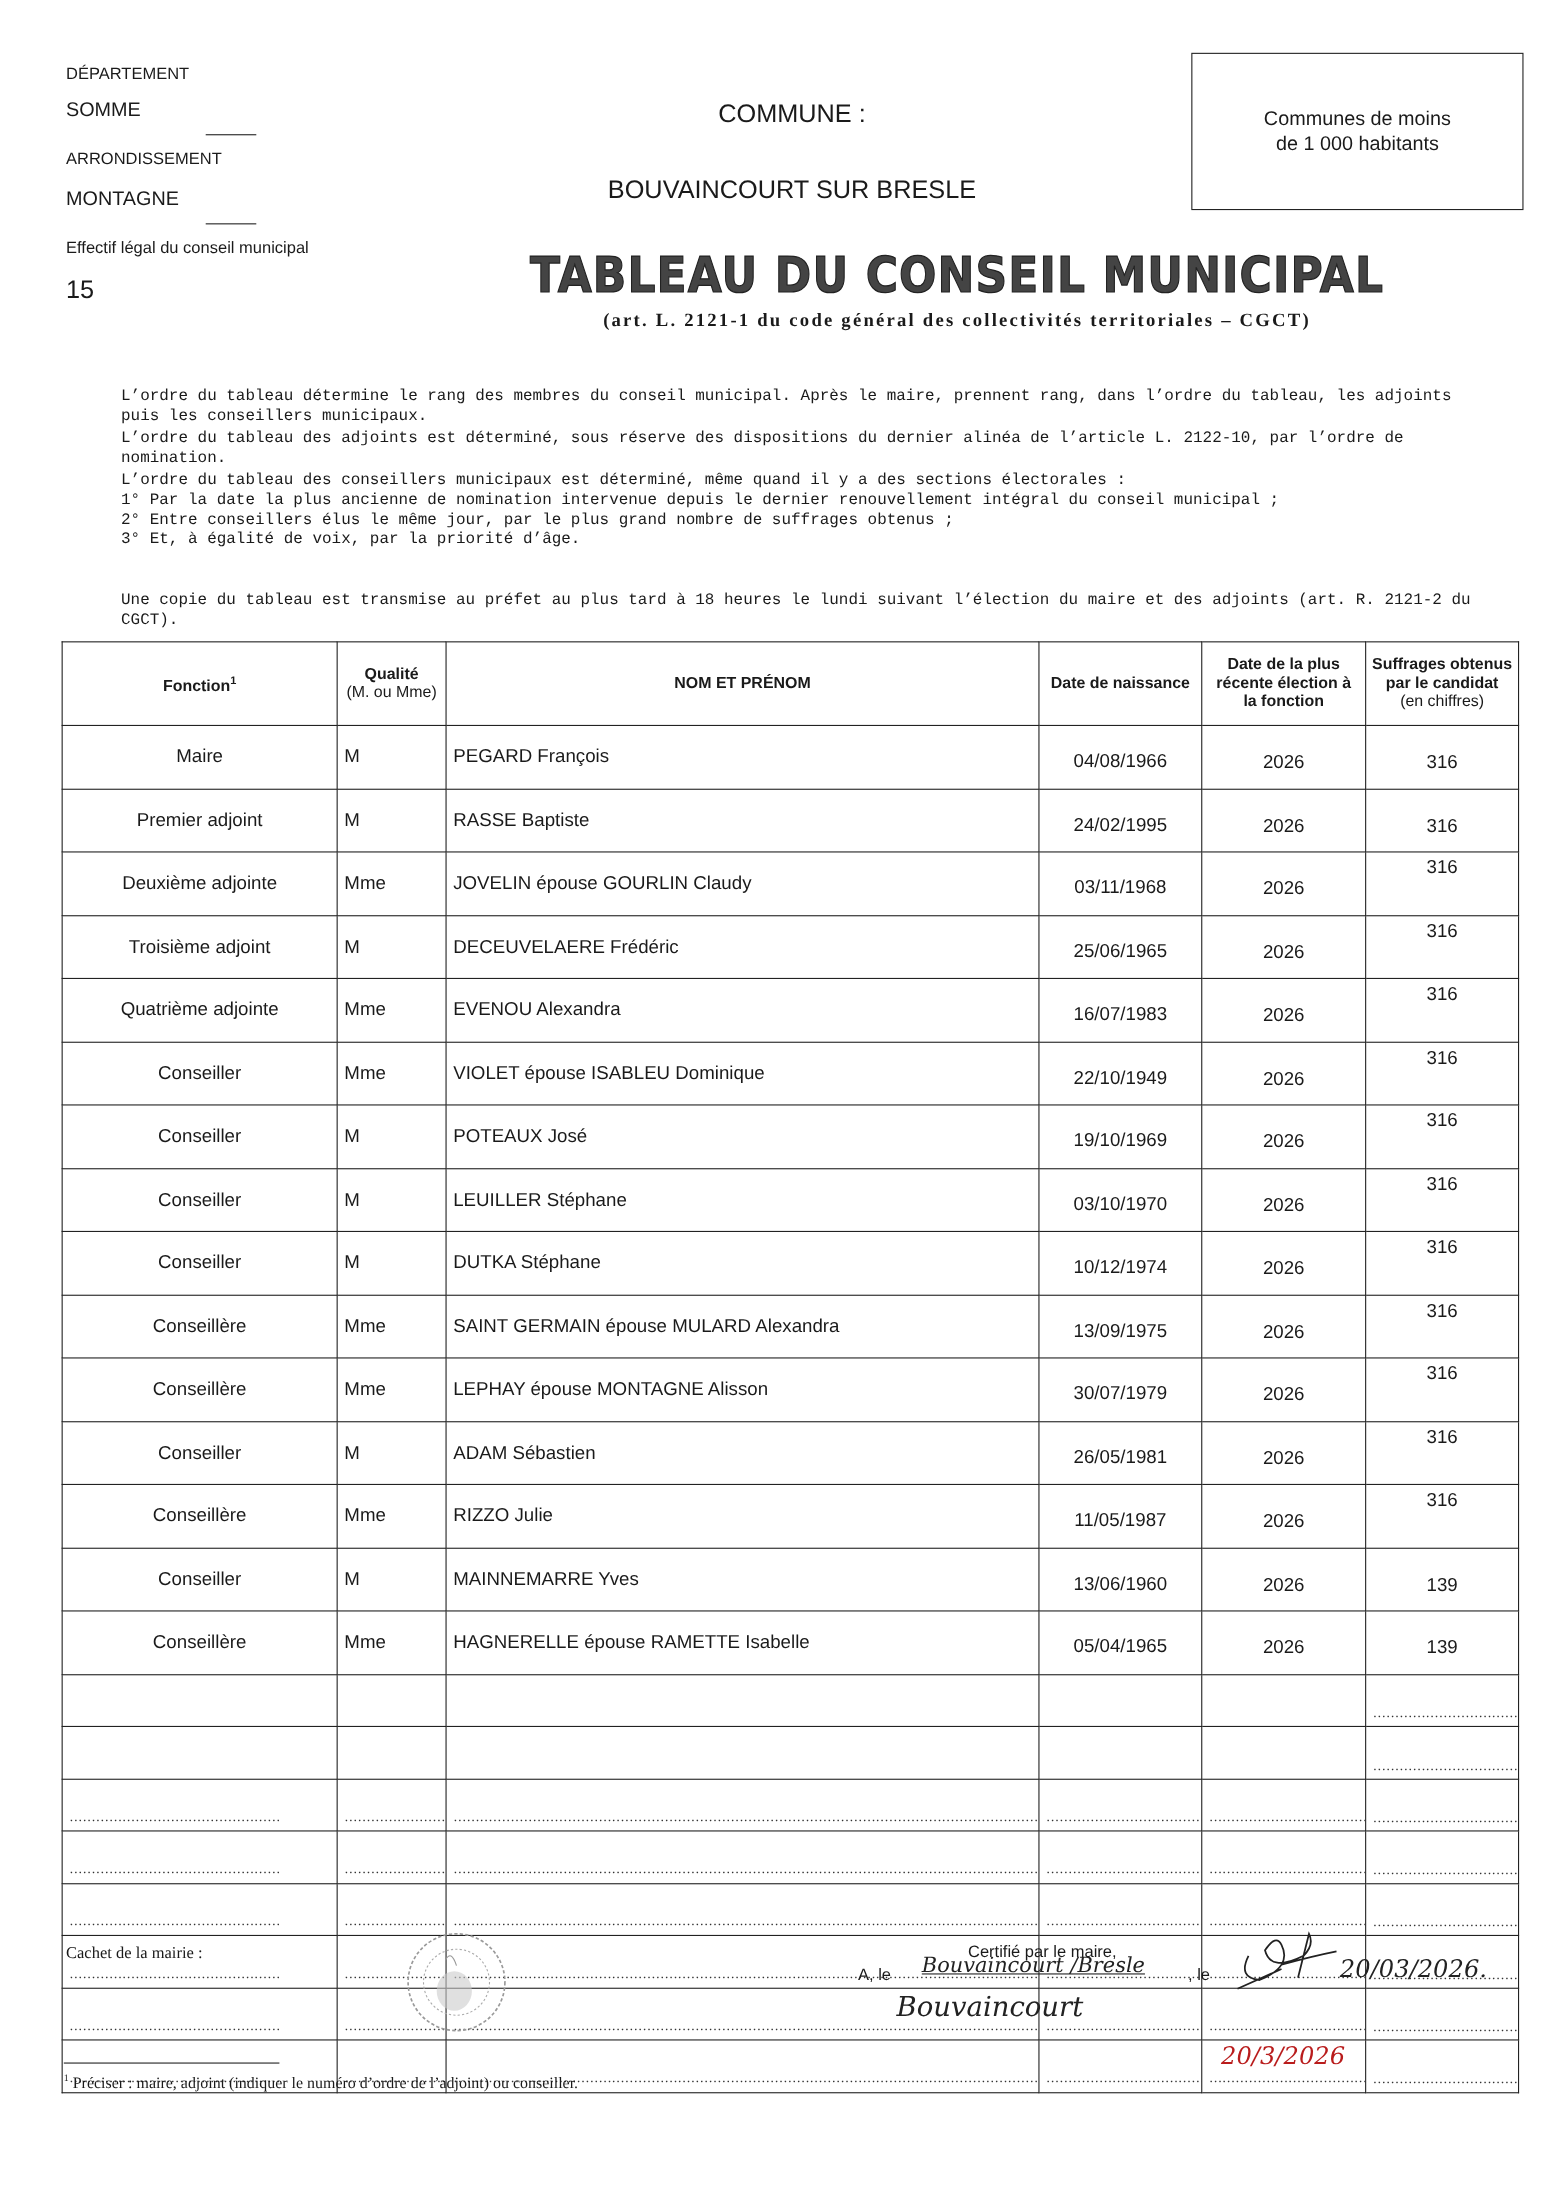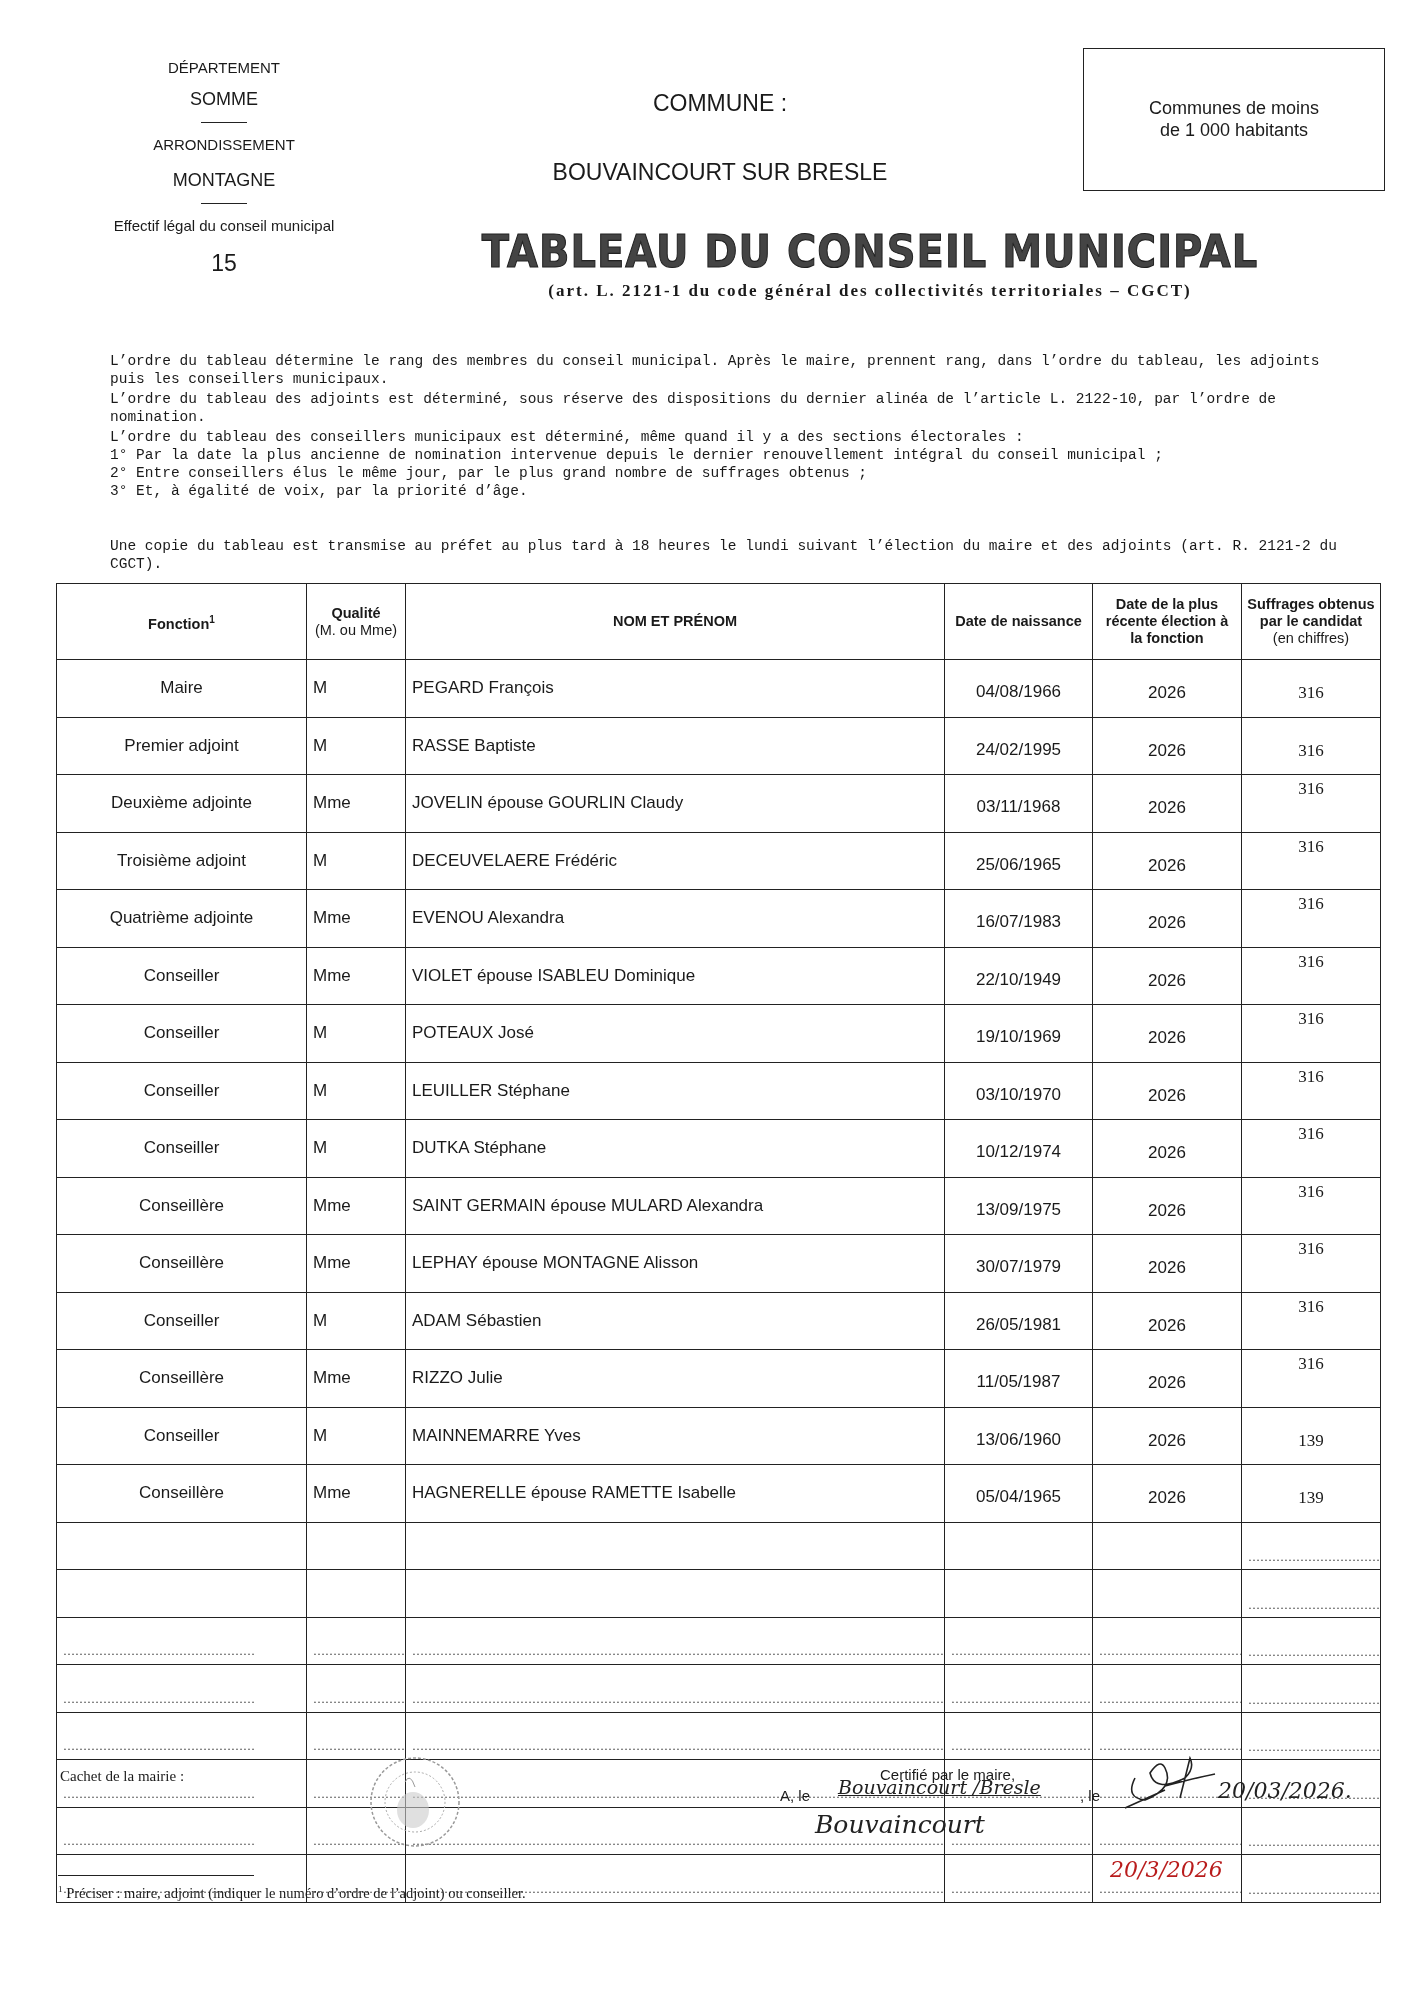--- a/index.html
+++ b/index.html
@@ -1,20 +1,20 @@
 <!DOCTYPE html>
 <html><head>
 <meta charset="utf-8">
 <style>
   html, body { margin: 0; padding: 0; background: #ffffff; }
   body { width: 1414px; height: 2000px; position: relative; overflow: hidden; color: #1a1a1a; font-family: "Liberation Sans", sans-serif; }
   .abs { position: absolute; }
 
   
-  .left-head { left: 74px; top: 58px; width: 300px; text-align: center; }
+  .left-head { left: 60px; top: 58px; width: 300px; }
   .left-head .small { font-size: 15px; line-height: 20px; }
   .left-head .mid { font-size: 18px; line-height: 22px; }
   .left-head .dash { width: 46px; height: 0; border-top: 1.5px solid #222; margin: 12px auto; }
   .left-head .num { font-size: 23px; margin-top: 14px; }
 
   
   .commune { left: 470px; top: 90px; width: 500px; text-align: center; }
   .commune .lbl { font-size: 23px; }
   .commune .name { font-size: 23px; margin-top: 42px; }
 
@@ -33,21 +33,21 @@
   table.council td, table.council th { border: 1.5px solid #222; font-size: 17px; padding: 0; }
   table.council th { font-weight: normal; font-size: 14.5px; line-height: 17px; height: 75px; text-align: center; }
   table.council th .bold { font-weight: bold; }
   table.council th sup { font-size: 10px; }
   table.council tr.row td { height: 46.5px; vertical-align: middle; }
   td.fn { text-align: center; }
   td.q { padding-left: 6px !important; }
   td.nm { padding-left: 6px !important; }
   td.dob { text-align: center; padding-top: 8px !important; }
   td.yr { text-align: center; padding-top: 10px !important; }
-  td.sf { text-align: center; font-family: Liberation Serif, serif; }
+  td.sf { text-align: center; }
   td.sf.up { vertical-align: top !important; padding-top: 4px !important; }
   td.sf.mid { padding-top: 10px !important; }
   .dots { display: block; font-size: 12px; letter-spacing: 0; color: #333; overflow: hidden; white-space: nowrap; padding: 22px 6px 0 6px; font-family: "Liberation Serif", serif; }
   .dots-sf { display: block; font-size: 12px; color: #333; overflow: hidden; white-space: nowrap; padding: 24px 6px 0 6px; font-family: "Liberation Serif", serif; }
 
   
   .cachet { left: 60px; top: 1768px; font-family: "Liberation Serif", serif; font-size: 15px; }
   .stamp { left: 365px; top: 1752px; width: 100px; height: 100px; }
   .certif { left: 880px; top: 1766px; font-size: 15px; }
   .ale { left: 780px; top: 1787px; font-size: 15px; }

